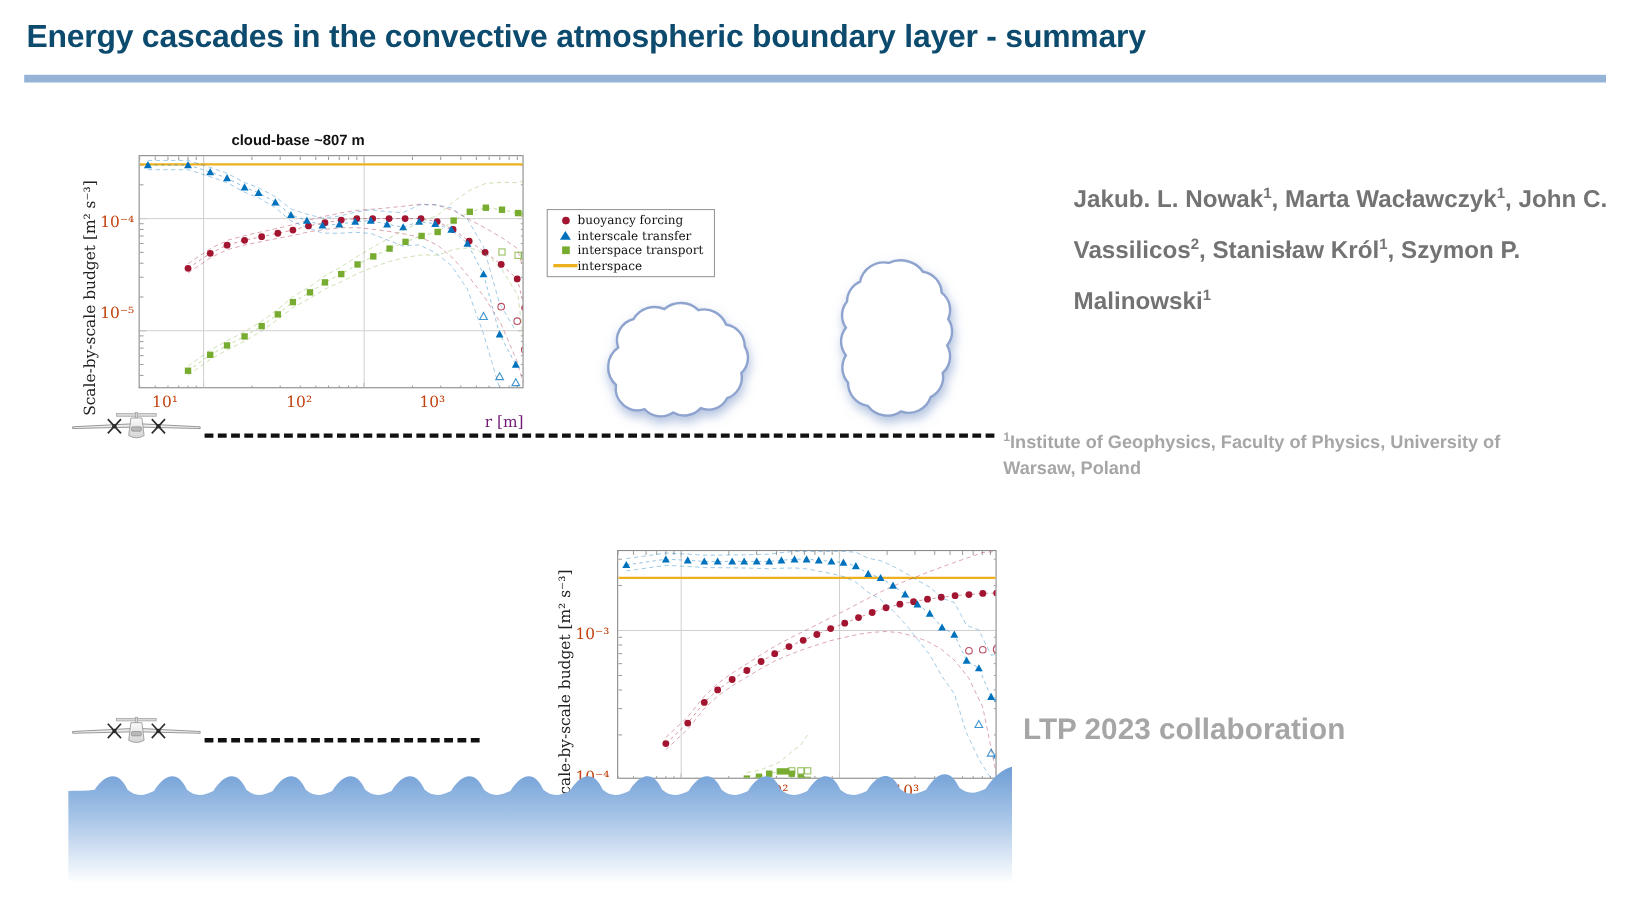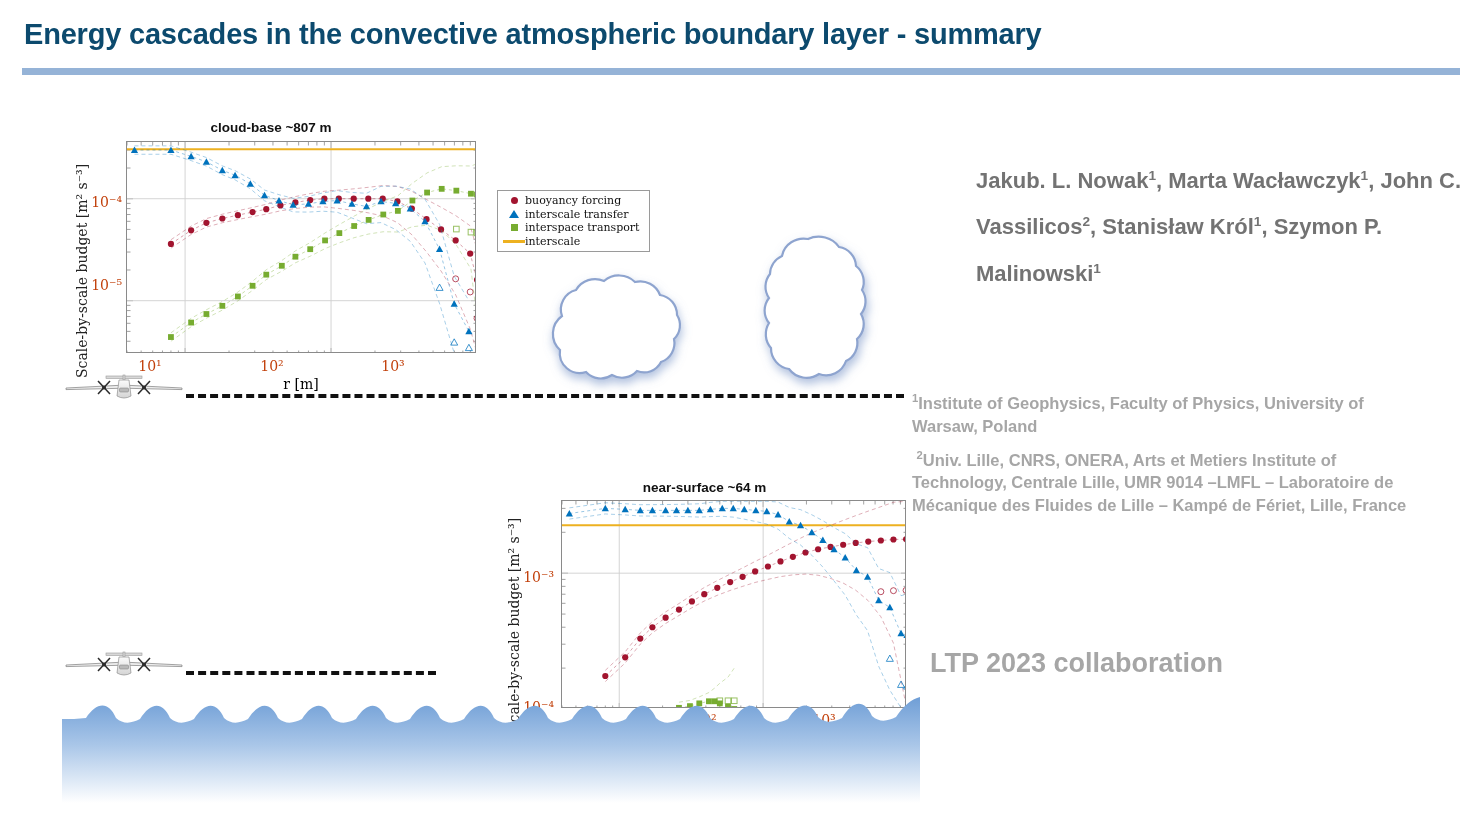--- a/index.html
+++ b/index.html
@@ -25,22 +25,22 @@
   }
   .chart .ctitle{
     position:absolute;width:100%;text-align:center;
     font-size:13.5px;font-weight:bold;color:#111;top:0;
   }
   .chart .ylabel{
     position:absolute;font-family:"DejaVu Serif",serif;font-size:14px;color:#222;
     transform-origin:0 0;transform:rotate(-90deg);white-space:nowrap;
   }
   .chart .xlabel{
-    position:absolute;width:100%;text-align:center;
-    font-family:"DejaVu Serif",serif;font-size:14px;color:#000000;
+    position:absolute;width:100%;text-align:right;
+    font-family:"DejaVu Serif",serif;font-size:14px;color:#701a75;
   }
   .chart .ytick,.chart .xtick{
     position:absolute;font-family:"DejaVu Serif",serif;font-size:14px;color:#c2410c;
     white-space:nowrap;
   }
   .chart .ytick{text-align:right;}
   .chart .xtick{text-align:center;}
   .chart svg{position:absolute;left:0;top:0;}
 
   
@@ -303,26 +303,25 @@
   <div class="lrow">
     <span class="lmark">
         <i class="sqm"></i>
       </span>
     <span>interspace transport</span>
   </div>
   <div class="lrow">
     <span class="lmark">
         <i class="linem"></i>
       </span>
-    <span>interscale</span>
+    <span>interspace</span>
   </div>
 </div>
 
 <div class="chart" id="chart2" style="left:492px;top:452px;width:425px;height:265px;">
-  <div class="ctitle" style="left:0;top:0;">near-surface ~64 m</div>
 
   <div class="ylabel" style="left:14px;top:252px;">Scale-by-scale budget [m² s⁻³]</div>
 
   <div class="ytick" style="left:22px;top:89px;width:40px;">10⁻³</div>
   <div class="ytick" style="left:22px;top:219px;width:40px;">10⁻⁴</div>
 
   <div class="plotbox" id="pb2" style="left:69px;top:20px;width:345px;height:208px;">
     <svg id="svg2" width="345" height="208" viewBox="0 0 345 208">
         <g stroke="#8a8a8a" stroke-width="0.8">
           <line x1="0" y1="208" x2="0" y2="204.5"></line>
@@ -625,16 +624,15 @@
 
 <div id="authors">
   <span>Jakub. L. Nowak</span><sup>1</sup><span>, Marta</span>
   <span>Wacławczyk</span><sup>1</sup><span>, John C. Vassilicos</span><sup>2</sup><span>,</span>
   <span>Stanisław Król</span><sup>1</sup><span>, Szymon P.</span>
   <span>Malinowski</span><sup>1</sup>
 </div>
 
 <div id="affiliations">
   <div><sup>1</sup><span>Institute of Geophysics, Faculty of Physics, University of Warsaw, Poland</span></div>
-  <div id="affil-2">&nbsp;<sup>2</sup><span>Univ. Lille, CNRS, ONERA, Arts et Metiers Institute of Technology, Centrale Lille, UMR 9014 –LMFL – Laboratoire de Mécanique des Fluides de Lille – Kampé de Fériet, Lille, France</span></div>
 </div>
 
 <div id="ltp">LTP 2023 collaboration</div>
 
 </body></html>

